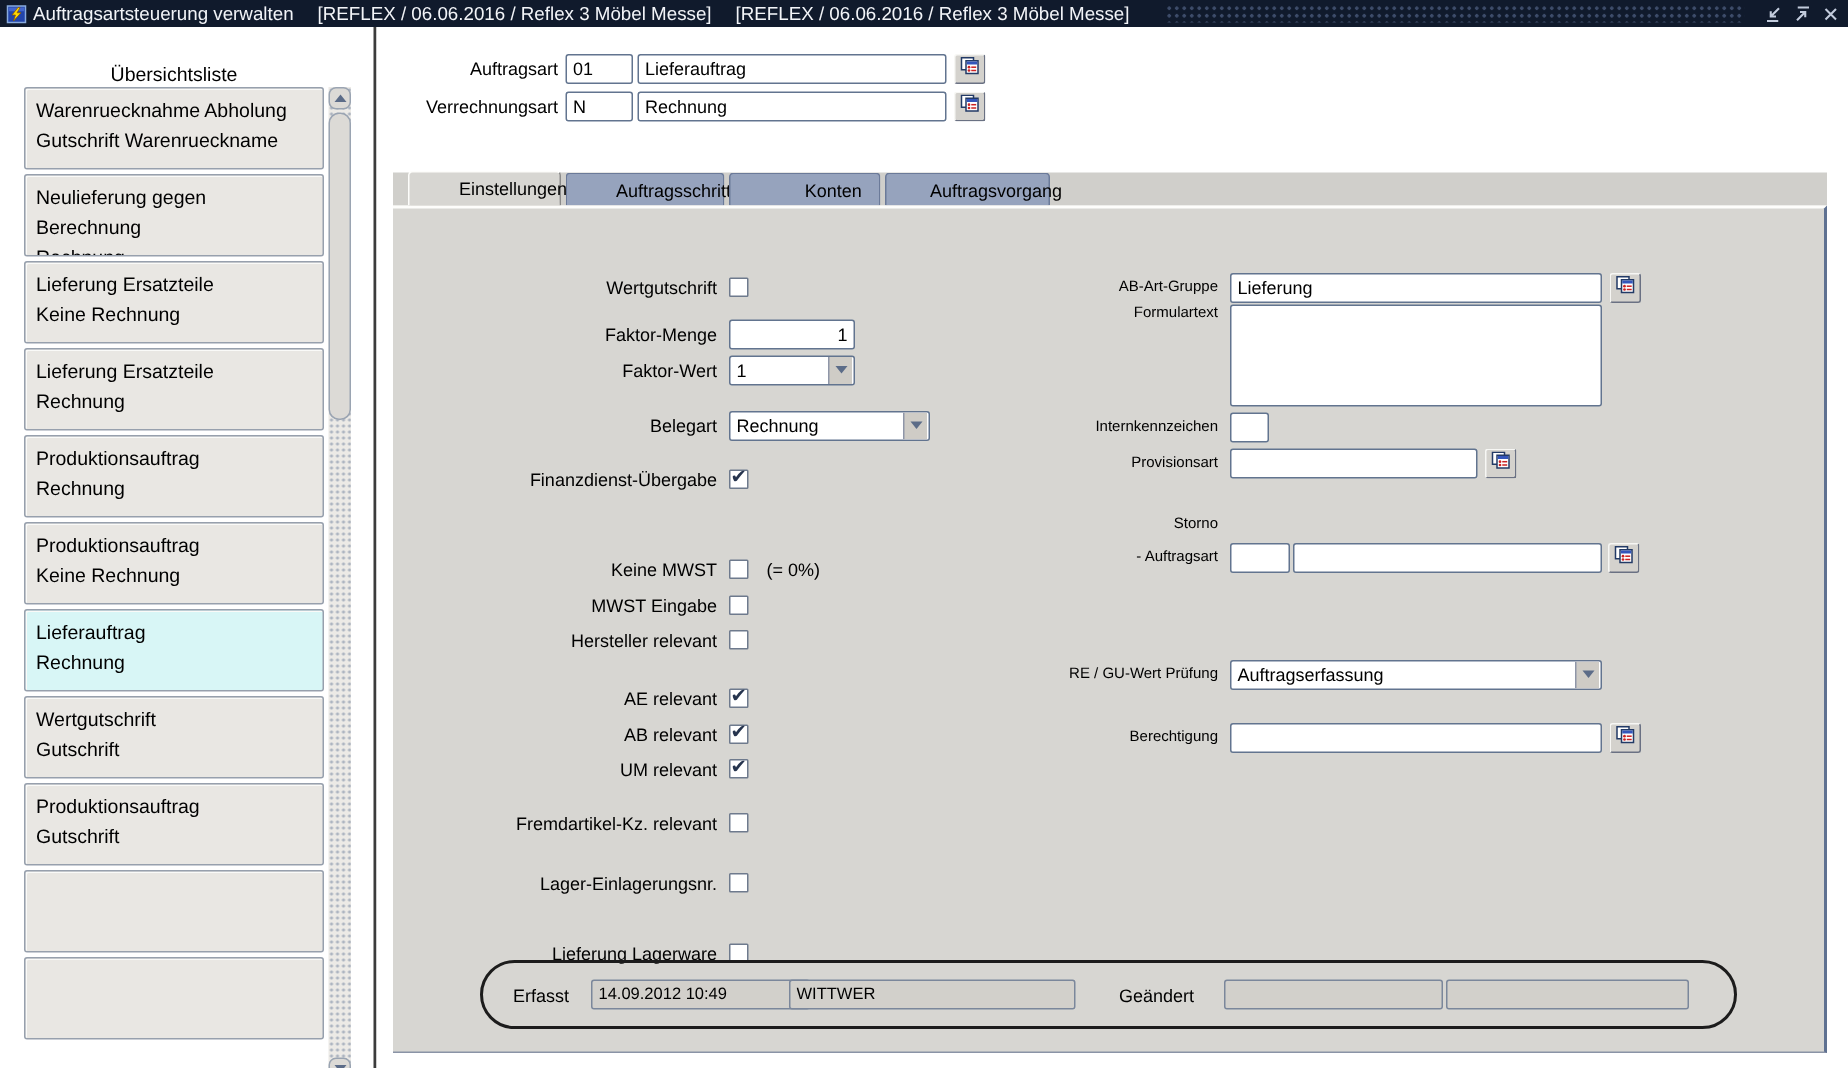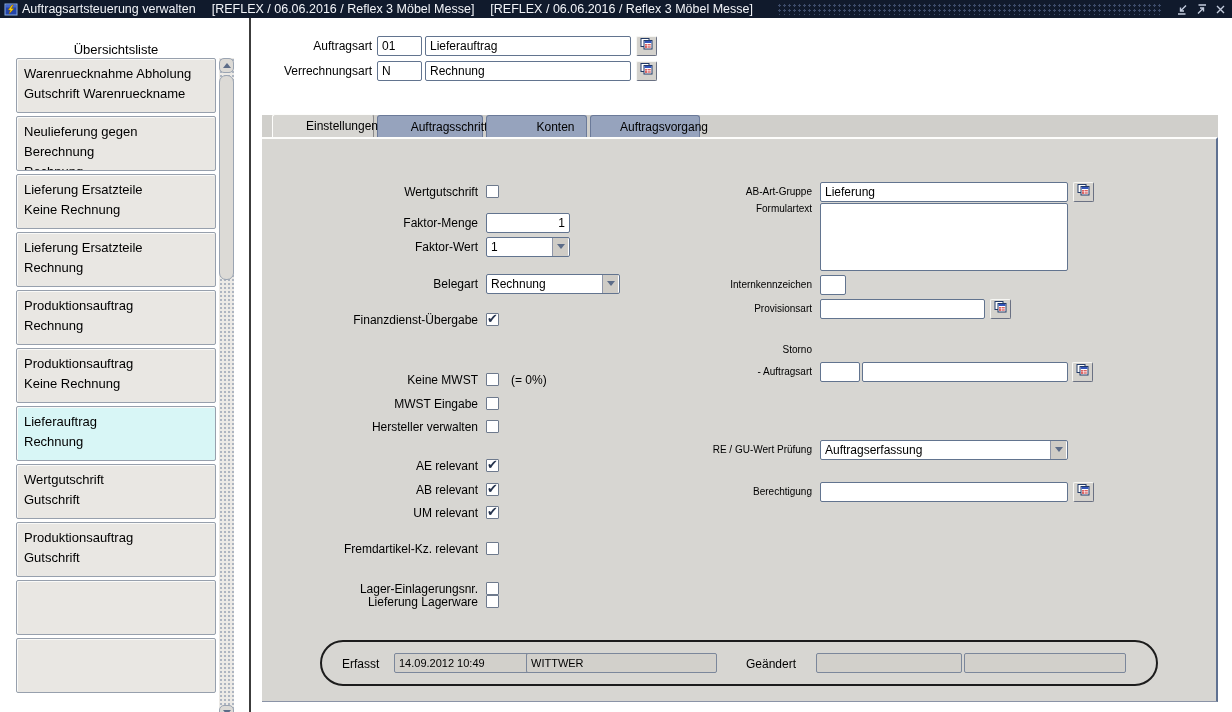--- a/index.html
+++ b/index.html
@@ -294,21 +294,21 @@
       <div class="crow" style="top:232px;">
         <span class="flbl">Keine MWST</span>
         <span class="cb"></span>
         <span class="suffix">(= 0%)</span>
       </div>
       <div class="crow" style="top:256px;">
         <span class="flbl">MWST Eingabe</span>
         <span class="cb"></span>
       </div>
       <div class="crow" style="top:279px;">
-        <span class="flbl">Hersteller verwalten</span>
+        <span class="flbl">Hersteller relevant</span>
         <span class="cb"></span>
       </div>
       <div class="crow" style="top:318px;">
         <span class="flbl">AE relevant</span>
         <span class="cb checked"></span>
       </div>
       <div class="crow" style="top:342px;">
         <span class="flbl">AB relevant</span>
         <span class="cb checked"></span>
       </div>
@@ -317,21 +317,21 @@
         <span class="cb checked"></span>
       </div>
       <div class="crow" style="top:401px;">
         <span class="flbl">Fremdartikel-Kz. relevant</span>
         <span class="cb"></span>
       </div>
       <div class="crow" style="top:441px;">
         <span class="flbl">Lager-Einlagerungsnr.</span>
         <span class="cb"></span>
       </div>
-      <div class="crow" style="top:454px;">
+      <div class="crow" style="top:488px;">
         <span class="flbl">Lieferung Lagerware</span>
         <span class="cb"></span>
       </div>
 
       <div class="frow-r" style="top:42px;">
         <span class="flbl-r">AB-Art-Gruppe</span>
         <input class="txt" style="width: 248px;" value="Lieferung">
         <button class="lov">
           <span>
             <svg viewBox="0 0 13 12" width="13" height="12">

